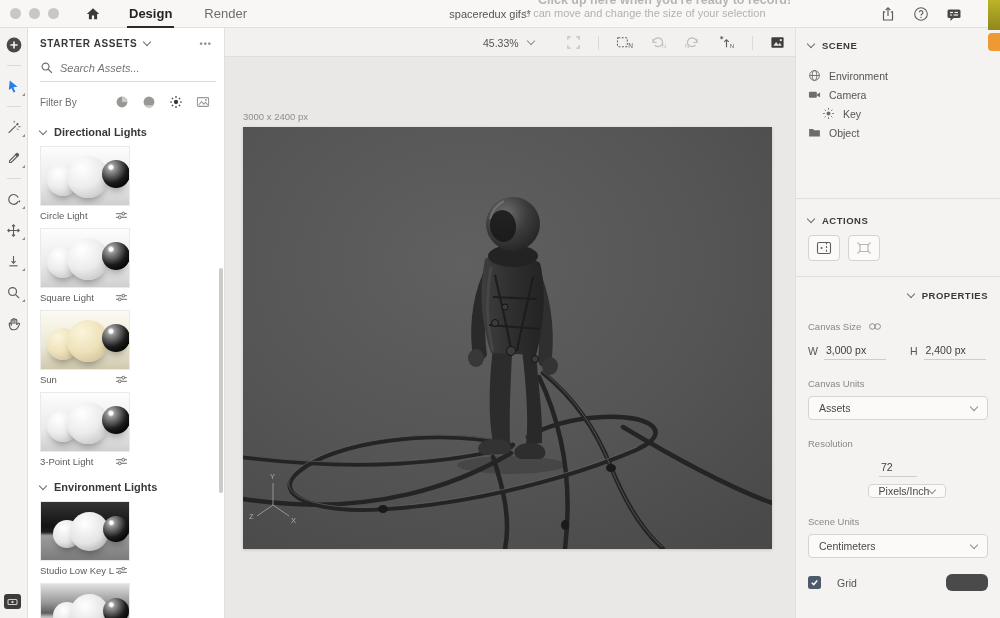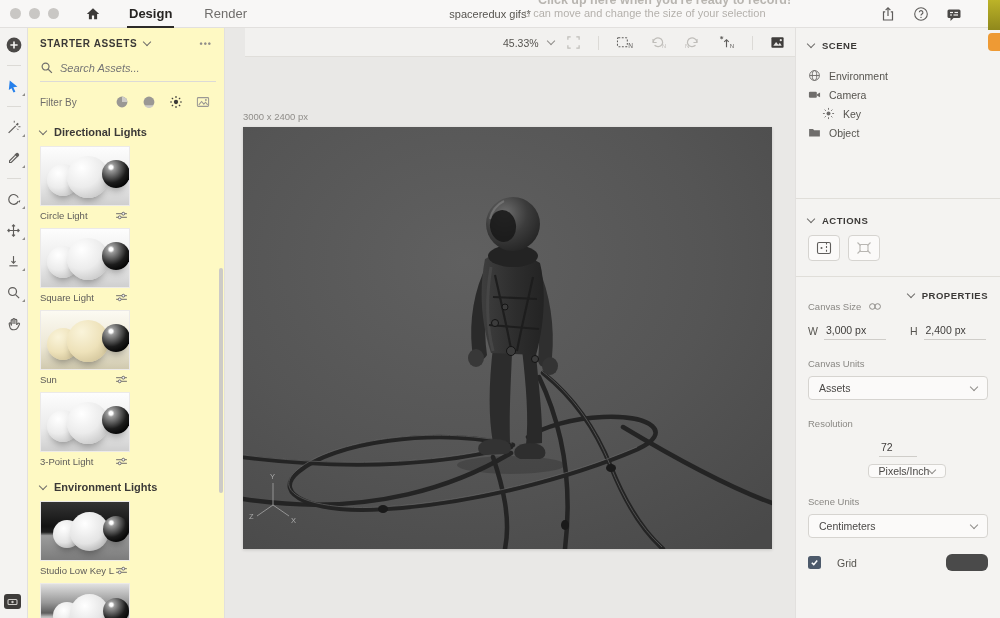--- a/index.html
+++ b/index.html
@@ -41,21 +41,21 @@
                  background:#f4f3f1; border-right:1px solid #e2e0de;
                  display:flex; flex-direction:column; align-items:center; padding-top:6px; }
   .tool { width:22px; height:22px; display:flex; align-items:center; justify-content:center;
           margin-bottom:9px; position:relative; }
   .tool.corner::after { content:""; position:absolute; right:0; bottom:1px;
           border-left:3.5px solid transparent; border-bottom:3.5px solid #8f8d89; }
   .tool-sep { width:14px; height:1px; background:#dcdad6; margin:0 0 9px; }
 
   
   #assets { position:absolute; left:28px; top:28px; width:197px; bottom:0;
-            background:#fef9c3; border-right:1px solid #e2e0de;
+            background:#ffffff; border-right:1px solid #e2e0de;
             padding:10px 8px 0 12px; overflow:hidden; }
   .assets-header { display:flex; align-items:center; gap:7px; font-size:10px;
                    font-weight:700; letter-spacing:.6px; color:#3b3937; }
   .dots { margin-left:auto; margin-right:4px; font-size:9px; color:#8f8d89; letter-spacing:1px; }
   .chev { display:inline-block; width:6px; height:6px; border-right:1.4px solid #6f6d6b;
           border-bottom:1.4px solid #6f6d6b; transform:rotate(45deg); margin-top:-3px; }
   .chev.lt { border-color:#8f8d89; }
   .search-row { display:flex; align-items:center; gap:7px; margin-top:12px;
                 padding-bottom:7px; border-bottom:1px solid #dcdad7; }
   .search-input { border:0; background:transparent; font-style:italic; font-size:11px;
@@ -85,21 +85,21 @@
   .env .s1 { left:12px; top:18px; width:28px; height:28px; }
   .env .s2 { left:29px; top:10px; width:39px; height:39px; }
   .env .s3 { left:62px; top:14px; width:26px; height:26px; }
   .env .s1, .env .s2 { background:radial-gradient(circle at 38% 30%, #ffffff, #e4e4e4 55%, #a4a4a4 92%); }
   .env-dark  { background:linear-gradient(#343434, #131313 42%, #1e1e1e 52%, #9c9c9c 58%, #7c7c7c); }
   .env-gray  { background:linear-gradient(#e0e0e0, #989898 32%, #5e5e5e 50%, #c3c3c3 57%, #a7a7a7); }
   .asc { position:absolute; right:1px; top:240px; width:4px; height:225px;
          background:#cdcbc7; border-radius:2px; }
 
   
-  #canvasarea { position:absolute; left:225px; top:28px; width:570px; bottom:0; background:#e9e8e6;padding-left:20px; }
+  #canvasarea { position:absolute; left:225px; top:28px; width:570px; bottom:0; background:#e9e8e6; }
   #canvastoolbar { position:relative; height:29px; background:#f2f1ef; border-bottom:1px solid #e0deda; }
   .zoom-ctrl { position:absolute; left:258px; top:0; height:29px; display:flex;
                align-items:center; gap:9px; font-size:10.5px; color:#55534f; }
   .ct-icons { position:absolute; right:10px; top:0; height:29px; display:flex;
               align-items:center; gap:17px; }
   .ct-sep { width:1px; height:14px; background:#dcdad6; }
   #viewport { position:absolute; left:0; right:0; top:29px; bottom:0; }
   .size-label { position:absolute; left:18px; top:54px; font-size:9.5px; color:#908e8a; }
   #canvas3d { position:absolute; left:18px; top:70px; width:529px; height:422px;
               box-shadow:0 1px 3px rgba(0,0,0,.15); }
@@ -114,21 +114,21 @@
                 color:#56544f; font-size:10.5px; }
   .scene-item.indent { padding-left:14px; }
   .rp-divider { height:1px; background:#e0ded9; margin-left:-12px; margin-right:-12px; }
   .d1 { margin-top:56px; } .d2 { margin-top:15px; }
   .mt16 { margin-top:16px; } .mt13 { margin-top:13px;justify-content:flex-end; }
   .actions-row { display:flex; gap:8px; margin-top:9px; }
   .abtn { width:32px; height:26px; border:1px solid #d6d4d0; border-radius:4px;
           background:#fbfaf9; display:flex; align-items:center; justify-content:center; }
   .prop-label { font-size:9.5px; color:#8a8884; margin-top:18px; display:flex;
                 align-items:center; gap:7px; }
-  .prop-label.first { margin-top:0; }
+  .prop-label.first { margin-top:20px; }
   .wh-row { display:flex; align-items:center; margin-top:10px; font-size:10.5px; color:#56544f; }
   .uinput { border:0; border-bottom:1px solid #cfcdc9; background:transparent; outline:none;
             font-size:10.5px; color:#3f3d3b; font-family:inherit; padding:2px 2px 3px; }
   .w-in { width:62px; margin-left:6px; }
   .h-lab { margin-left:24px; }
   .dropdown { height:24px; border:1px solid #d6d4d0; border-radius:4px; background:#fbfaf9;
               display:flex; align-items:center; padding:0 10px; margin-top:7px;
               font-size:10.5px; color:#4a4846; }
   .dropdown .chev { margin-left:auto; }
   .res-row { display:flex; align-items:center; margin-top:0;flex-direction:column; }

